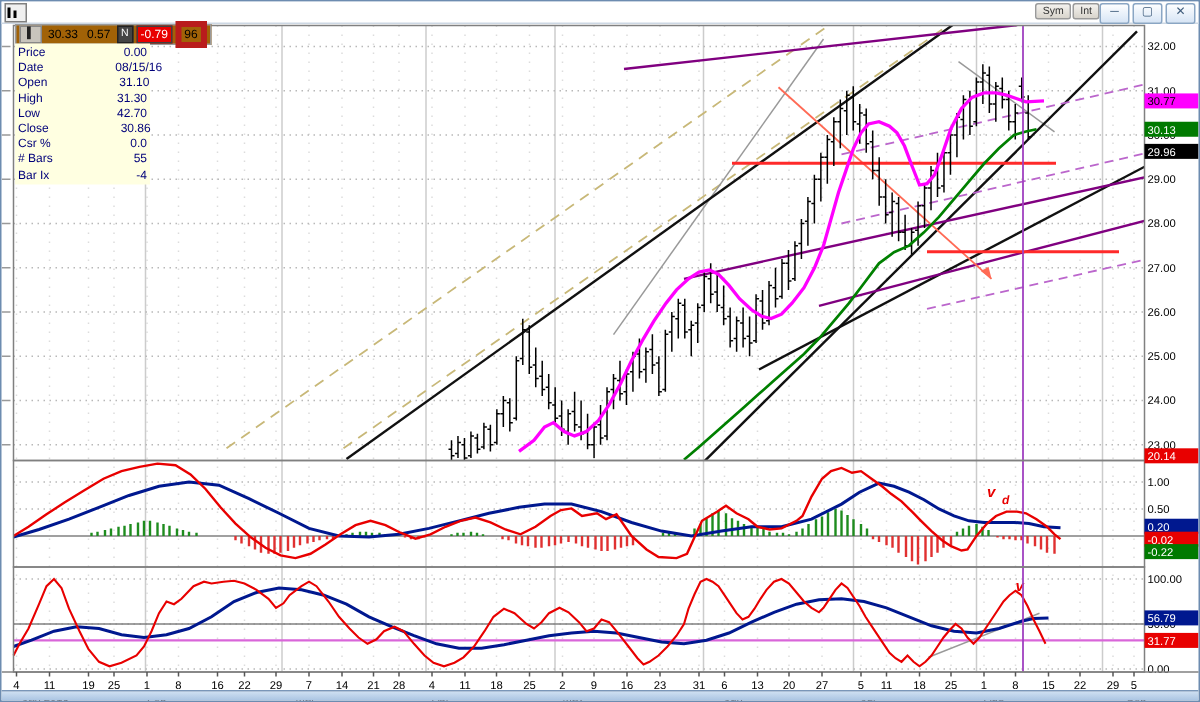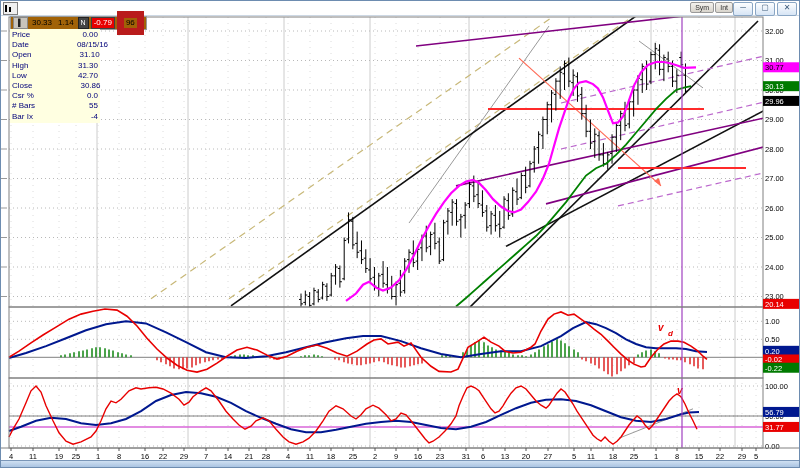--- a/index.html
+++ b/index.html
@@ -25,21 +25,21 @@
              font-size:8px;color:#00007a;line-height:10.2px;padding:1px 2px;z-index:5;}
   .irow{display:flex;white-space:nowrap;gap:48px;}
   .irow .lab{width:34px;}
   #quoteline{position:absolute;left:9px;top:15px;height:12px;display:flex;align-items:center;
              background:#a16207;border:1px solid #9a9a9a;z-index:5;font-size:8px;padding:0 1px;}
   .qchip{display:inline-block;padding:0 2px;margin:0 1px;line-height:10px;height:10px;}
   .qicon{width:9px;background:#c8c4bc;border:1px solid #888;color:#222;font-size:7px;text-align:center;}
   .qval{color:#000;}
   .qflag{background:#444;color:#fff;font-size:7px;border:1px solid #222;}
   .qchg{background:#e80000;color:#fff;border:1px solid #404040;}
-  .qnum{border:7px solid #b91c1c;color:#000;}
+  .qnum{border:4px solid #b91c1c;color:#000;}
   svg text{font-family:"Liberation Sans",sans-serif;}
   #chartsvg{position:absolute;left:0;top:14px;}
   #bottomstrip{position:absolute;left:0;bottom:0;width:100%;height:6px;
                background:linear-gradient(#cfe0f2,#aac4e2);border-top:1px solid #7a96b8;}
 </style>
 </head>
 <body>
 
 <div id="win">
   <div id="titlebar">
@@ -51,21 +51,21 @@
     <span id="win-btns">
       <span class="winbtn">─</span>
       <span class="winbtn">▢</span>
       <span class="winbtn">✕</span>
     </span>
   </div>
 
   <div id="quoteline">
     <span class="qchip qicon">▌</span>
     <span class="qchip qval">30.33</span>
-    <span class="qchip qval">1.14</span>
+    <span class="qchip qval">0.57</span>
     <span class="qchip qflag">N</span>
     <span class="qchip qchg">-0.79</span>
     <span class="qchip qnum">96</span>
   </div>
 
   <div id="infopanel">
       <div class="irow">
         <span class="lab">Price</span>
         <span>0.00</span>
       </div>

